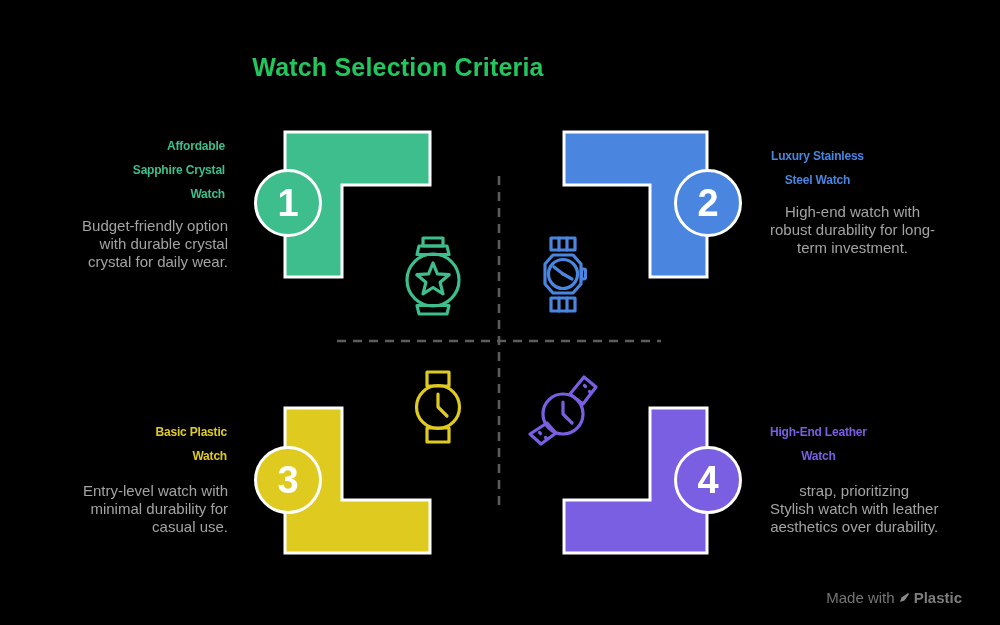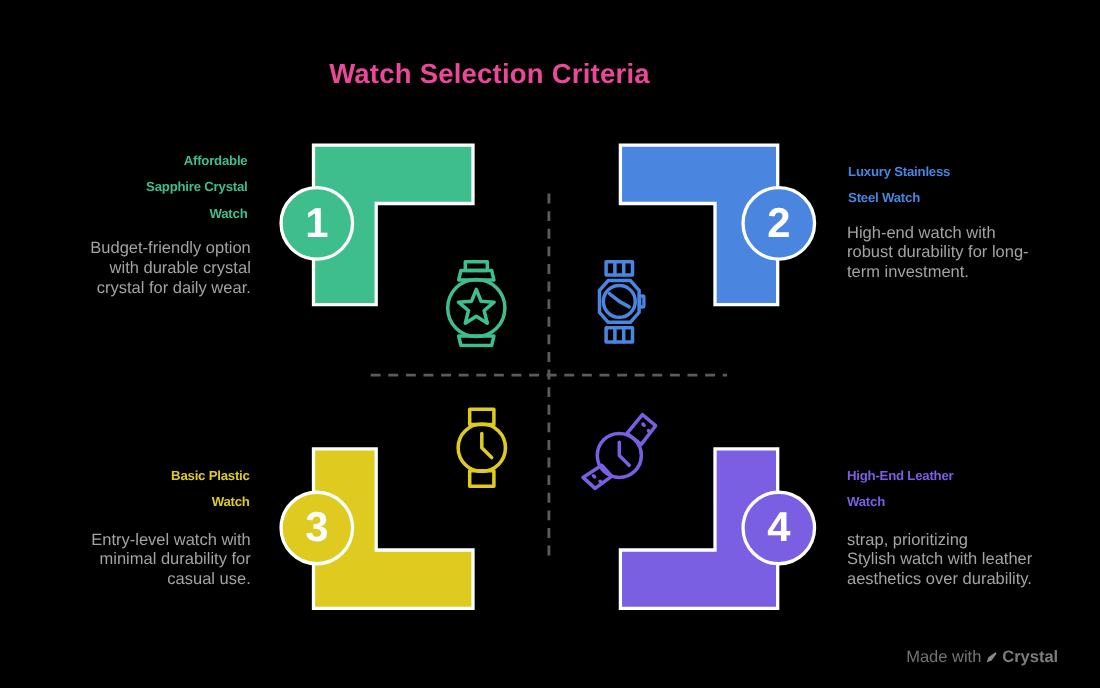--- a/index.html
+++ b/index.html
@@ -1,23 +1,23 @@
 <!DOCTYPE html>
 <html><head>
 <meta charset="utf-8">
 <style>
   html,body{margin:0;padding:0;background:#000;}
   #stage{
     position:relative;width:1000px;height:625px;background:#000000;
     font-family:"Liberation Sans",sans-serif;overflow:hidden;
   }
-  .abs{position:absolute;}
+  .abs{position:absolute;text-align:center;}
   #main-title{
     left:0;top:53px;width:796px;text-align:center;
-    font-size:25px;font-weight:bold;letter-spacing:.2px;color:#ec4899;margin-left:47px;
+    font-size:25px;font-weight:bold;letter-spacing:.2px;color:#22c55e;
   }
   svg.layer{position:absolute;left:0;top:0;}
   
   .num-circle{
     position:absolute;width:62px;height:62px;border:3px solid #FFFFFF;border-radius:50%;
     display:flex;align-items:center;justify-content:center;
     color:#FFFFFF;font-size:38px;font-weight:bold;
   }
   .c-green{background:#3EBE8C;} .c-blue{background:#4A85E0;}
   .c-yellow{background:#DFCB20;} .c-purple{background:#7A5FE3;}
@@ -147,16 +147,16 @@
     <span>strap, prioritizing</span>
     <span>Stylish watch with leather</span>
     <span>aesthetics over durability.</span>
   </div>
 
   <div id="watermark" class="abs">
     <span>Made with</span>
     <svg width="11" height="11" viewBox="0 0 11 11">
       <path d="M1,10 L2.5,5.5 L9,1 L10,2 L5.5,8.5 Z" fill="#8a8a8a"></path>
     </svg>
-    <span class="brand">Crystal</span>
+    <span class="brand">Plastic</span>
   </div>
 
 </div>
 
 </body></html>

